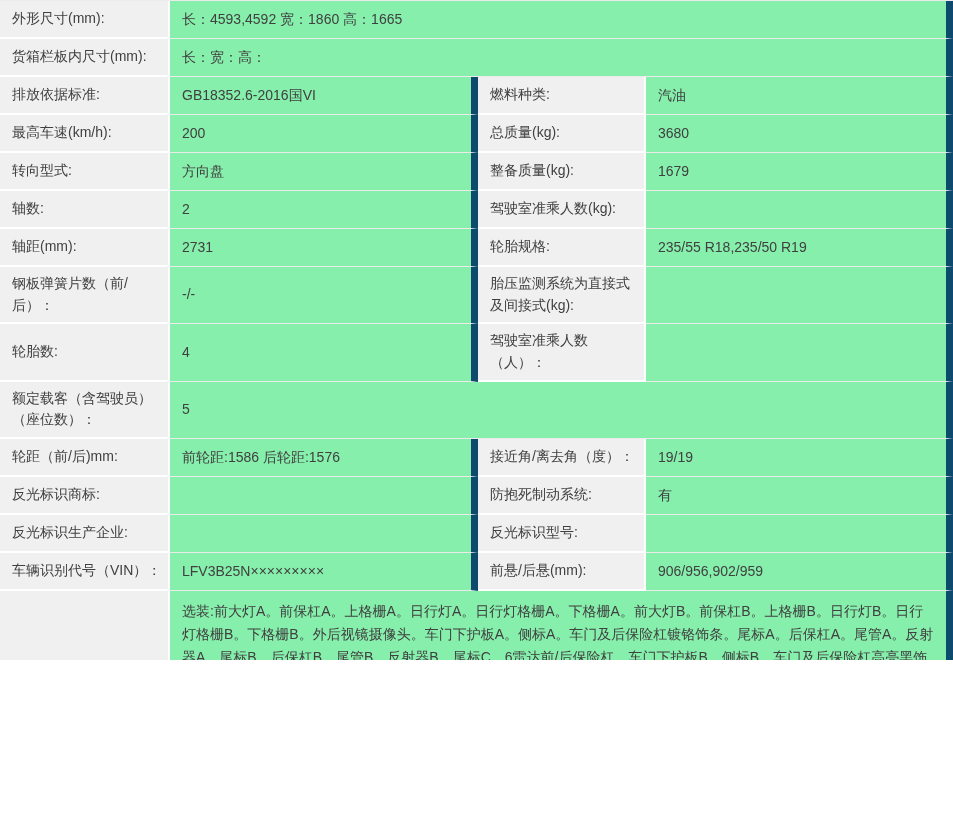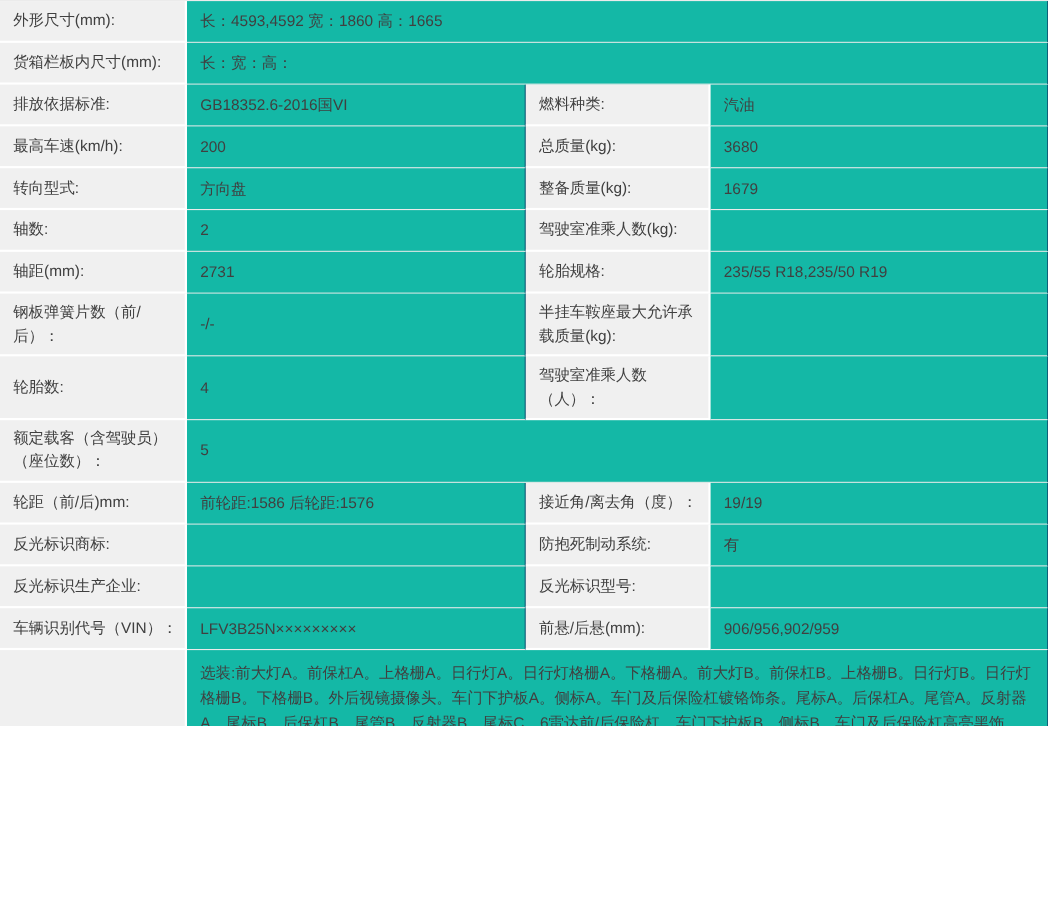--- a/index.html
+++ b/index.html
@@ -28,23 +28,23 @@
     line-height: 1.55;
     word-break: break-all;
   }
   td.lbl {
     background: #f0f0f0;
     border-bottom: 2px solid #fff;
     border-right: 2px solid #fff;
     padding-right: 4px;
   }
   td.val {
-    background: #14b8a6;
+    background: #86efac;
     border-bottom: 1px solid #ebebeb;
-    border-right: 1px solid #0c4a6e;
+    border-right: 7px solid #0c4a6e;
   }
   td.val.longtext {
     line-height: 23px;
     padding-top: 9px;
     padding-bottom: 9px;
   }
   .watermark {
     position: absolute;
     left: 2px;
     top: 797px;
@@ -109,21 +109,21 @@
       </tr>
       <tr>
         <td class="lbl">轴距(mm):</td>
         <td class="val">2731</td>
         <td class="lbl">轮胎规格:</td>
         <td class="val">235/55 R18,235/50 R19</td>
       </tr>
       <tr>
         <td class="lbl">钢板弹簧片数（前/后）：</td>
         <td class="val">-/-</td>
-        <td class="lbl">半挂车鞍座最大允许承载质量(kg):</td>
+        <td class="lbl">胎压监测系统为直接式及间接式(kg):</td>
         <td class="val"></td>
       </tr>
       <tr>
         <td class="lbl">轮胎数:</td>
         <td class="val">4</td>
         <td class="lbl">驾驶室准乘人数（人）：</td>
         <td class="val"></td>
       </tr>
       <tr>
         <td class="lbl">额定载客（含驾驶员）（座位数）：</td>

